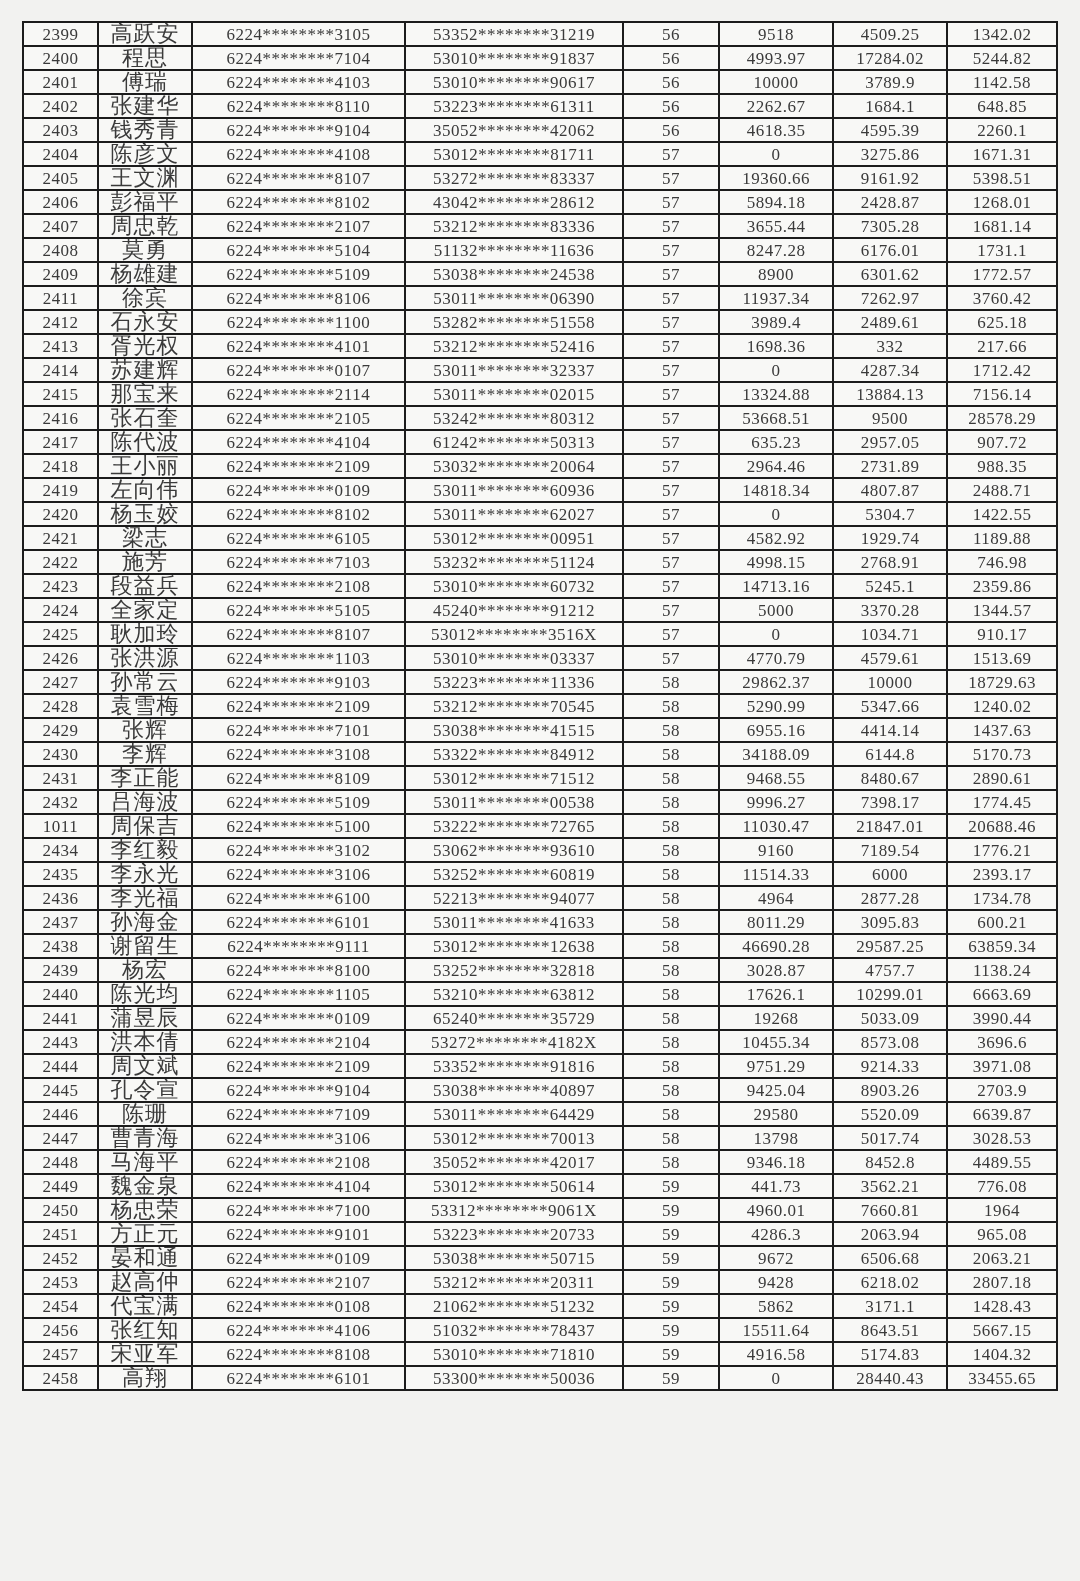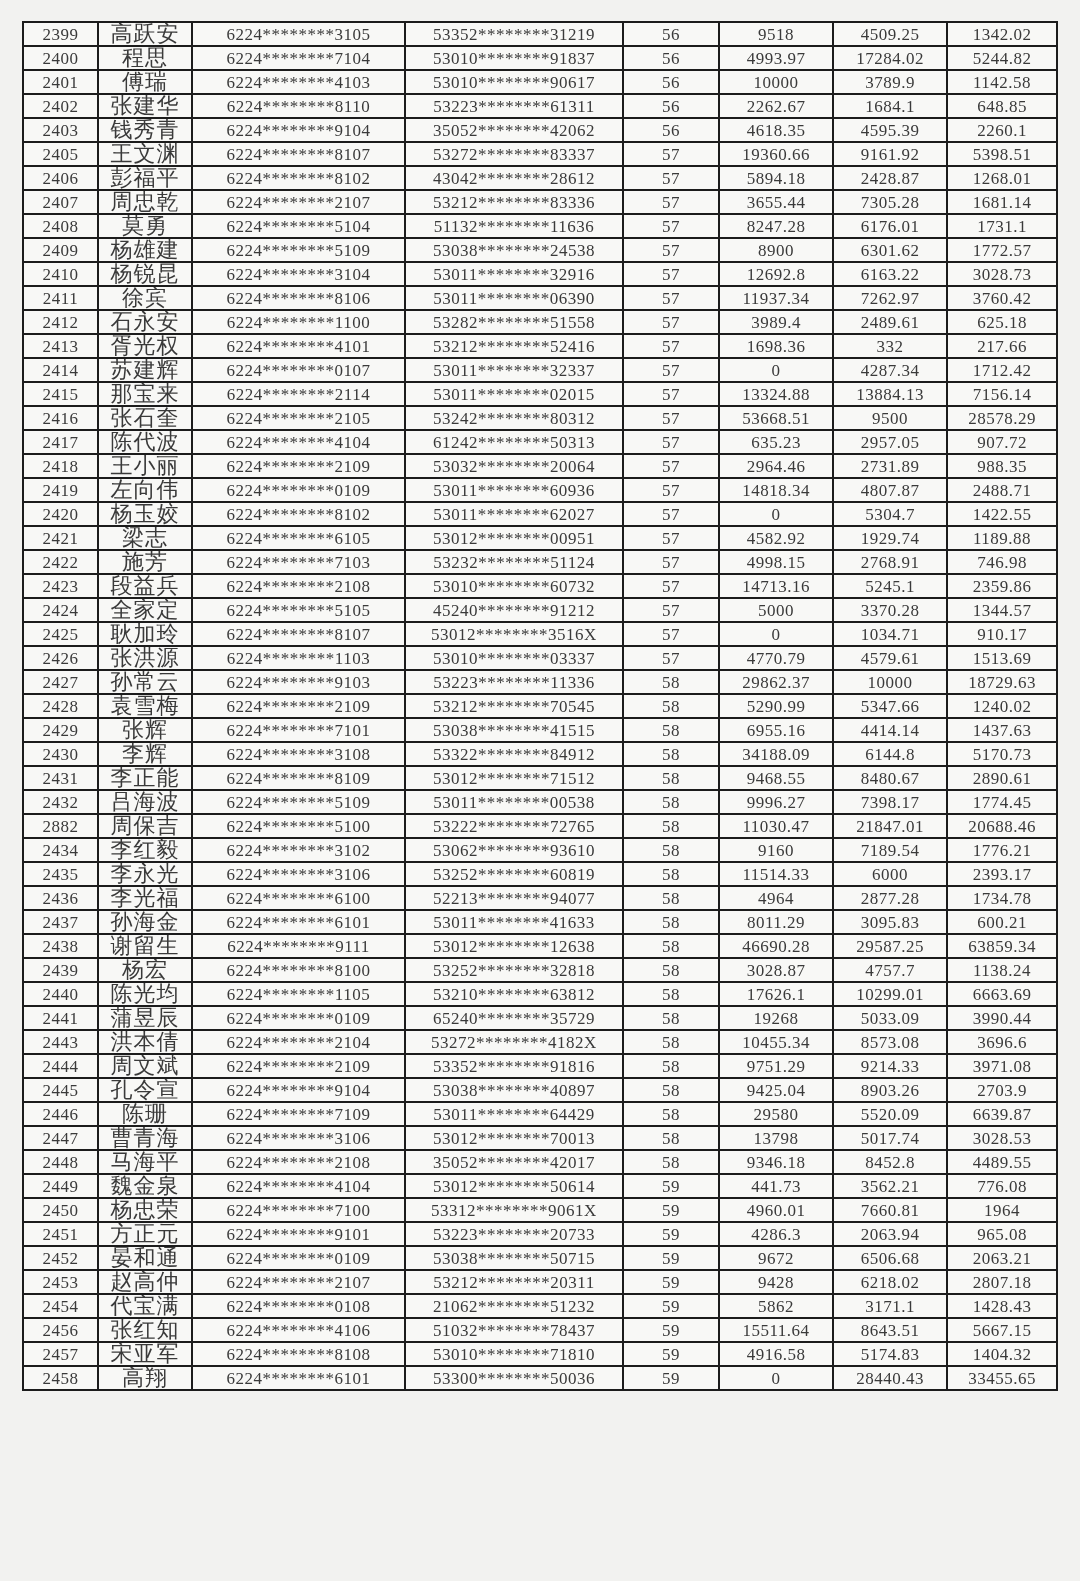--- a/index.html
+++ b/index.html
@@ -116,20 +116,30 @@
           <td class="value-cell">2403</td>
           <td class="name-cell">钱秀青</td>
           <td class="value-cell">6224********9104</td>
           <td class="value-cell">35052********42062</td>
           <td class="value-cell">56</td>
           <td class="value-cell">4618.35</td>
           <td class="value-cell">4595.39</td>
           <td class="value-cell">2260.1</td>
         </tr>
         <tr>
+          <td class="value-cell">2404</td>
+          <td class="name-cell">陈彦文</td>
+          <td class="value-cell">6224********4108</td>
+          <td class="value-cell">53012********81711</td>
+          <td class="value-cell">57</td>
+          <td class="value-cell">0</td>
+          <td class="value-cell">3275.86</td>
+          <td class="value-cell">1671.31</td>
+        </tr>
+        <tr>
           <td class="value-cell">2405</td>
           <td class="name-cell">王文渊</td>
           <td class="value-cell">6224********8107</td>
           <td class="value-cell">53272********83337</td>
           <td class="value-cell">57</td>
           <td class="value-cell">19360.66</td>
           <td class="value-cell">9161.92</td>
           <td class="value-cell">5398.51</td>
         </tr>
         <tr>
@@ -166,30 +176,20 @@
           <td class="value-cell">2409</td>
           <td class="name-cell">杨雄建</td>
           <td class="value-cell">6224********5109</td>
           <td class="value-cell">53038********24538</td>
           <td class="value-cell">57</td>
           <td class="value-cell">8900</td>
           <td class="value-cell">6301.62</td>
           <td class="value-cell">1772.57</td>
         </tr>
         <tr>
-          <td class="value-cell">2410</td>
-          <td class="name-cell">杨锐昆</td>
-          <td class="value-cell">6224********3104</td>
-          <td class="value-cell">53011********32916</td>
-          <td class="value-cell">57</td>
-          <td class="value-cell">12692.8</td>
-          <td class="value-cell">6163.22</td>
-          <td class="value-cell">3028.73</td>
-        </tr>
-        <tr>
           <td class="value-cell">2411</td>
           <td class="name-cell">徐宾</td>
           <td class="value-cell">6224********8106</td>
           <td class="value-cell">53011********06390</td>
           <td class="value-cell">57</td>
           <td class="value-cell">11937.34</td>
           <td class="value-cell">7262.97</td>
           <td class="value-cell">3760.42</td>
         </tr>
         <tr>
@@ -396,21 +396,21 @@
           <td class="value-cell">2432</td>
           <td class="name-cell">吕海波</td>
           <td class="value-cell">6224********5109</td>
           <td class="value-cell">53011********00538</td>
           <td class="value-cell">58</td>
           <td class="value-cell">9996.27</td>
           <td class="value-cell">7398.17</td>
           <td class="value-cell">1774.45</td>
         </tr>
         <tr>
-          <td class="value-cell">2882</td>
+          <td class="value-cell">1011</td>
           <td class="name-cell">周保吉</td>
           <td class="value-cell">6224********5100</td>
           <td class="value-cell">53222********72765</td>
           <td class="value-cell">58</td>
           <td class="value-cell">11030.47</td>
           <td class="value-cell">21847.01</td>
           <td class="value-cell">20688.46</td>
         </tr>
         <tr>
           <td class="value-cell">2434</td>

